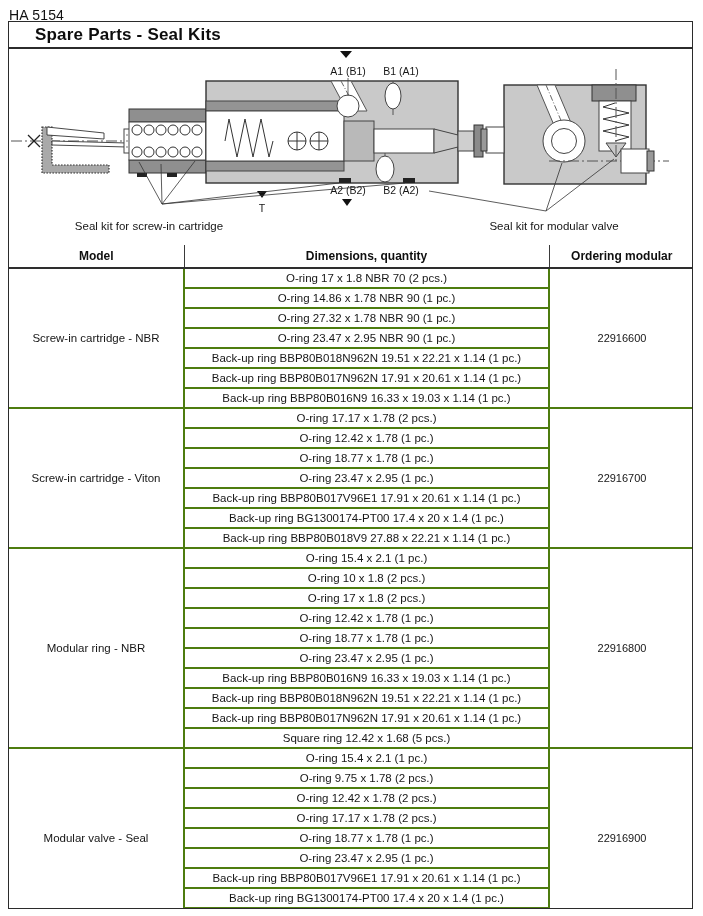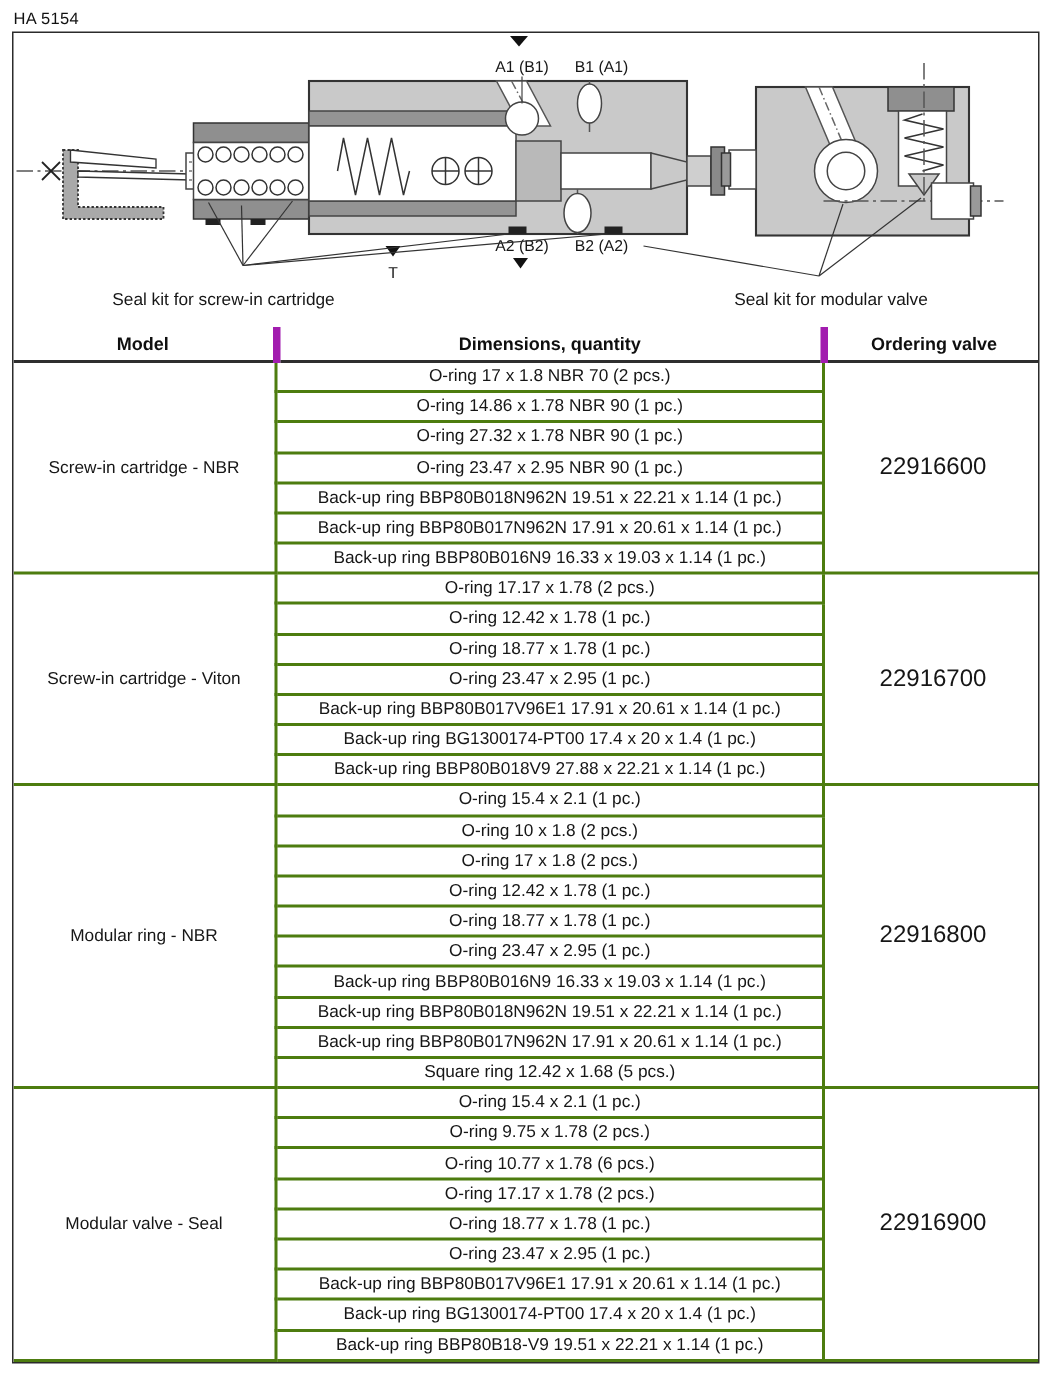--- a/index.html
+++ b/index.html
@@ -2,21 +2,21 @@
 <html><head>
 <meta charset="utf-8">
 <style>
   html,body{margin:0;padding:0;}
   body{
     width:703px;height:916px;background:#ffffff;position:relative;
     font-family:"Liberation Sans","DejaVu Sans",sans-serif;color:#1c1c1c;
     -webkit-font-smoothing:antialiased;
   }
   .doc-number{
-    position:absolute;left:9px;top:7px;font-size:11px;letter-spacing:.2px;color:#111;
+    position:absolute;left:9px;top:7px;font-size:14px;letter-spacing:.2px;color:#111;
   }
   .main-box{
     position:absolute;left:8px;top:21px;width:685px;height:888px;
     border:1.5px solid #2b2b2b;box-sizing:border-box;
     display:flex;flex-direction:column;background:#fff;
   }
   .title-bar{
     height:27px;flex:0 0 27px;border-bottom:2px solid #2b2b2b;box-sizing:border-box;
     display:flex;align-items:center;padding-left:26px;
   }
@@ -24,40 +24,43 @@
   .diagram-area{flex:0 0 196px;height:196px;position:relative;overflow:hidden;}
   .diagram-area svg{display:block;}
   .svg-label{font-family:"Liberation Sans","DejaVu Sans",sans-serif;font-size:10.5px;fill:#161616;}
   .svg-caption{font-family:"Liberation Sans","DejaVu Sans",sans-serif;font-size:11.5px;fill:#161616;}
   .table-wrap{flex:1 1 auto;overflow:hidden;}
   table.doc-table{
     width:100%;height:100%;border-collapse:collapse;table-layout:fixed;
   }
   .doc-table th{
     font-size:12px;font-weight:bold;text-align:center;vertical-align:middle;
-    height:22px;border-bottom:2px solid #2e2e2e;border-left:5px solid #a21caf;border-right:1px solid #3a3a3a;
+    height:22px;border-bottom:2px solid #2e2e2e;border-left:1px solid #a21caf;border-right:1px solid #3a3a3a;
     padding:0;color:#0f0f0f;
   }
   .doc-table th:first-child{border-left:none;}
   .doc-table th:last-child{border-right:none;}
   .doc-table td{
     font-size:11.5px;text-align:center;vertical-align:middle;padding:0 4px;
     border:2px solid #4d7c0f;color:#161616;height:18px;
     white-space:nowrap;overflow:hidden;
   }
   .doc-table td.model-cell{border-left:none;}
-  .doc-table td.order-cell{border-right:none;font-size:16px;}
+  .doc-table td.order-cell{border-right:none;font-size:11px;}
   .doc-table tr.group-start td{border-top:1.5px solid #2e2e2e;}
 </style>
 </head>
 <body>
 
 <div class="doc-number">HA 5154</div>
 
 <div class="main-box">
+  <div class="title-bar">
+    <span class="page-title">Spare Parts - Seal Kits</span>
+  </div>
 
   <div class="diagram-area">
     <svg width="685" height="196" viewBox="0 0 685 196">
 
       <path d="M2 92 H500" stroke="#555" stroke-width="1" stroke-dasharray="11 3 2 3" fill="none"></path>
 
       <g stroke="#222" stroke-width="1.2">
         <line x1="19" y1="86" x2="31" y2="98"></line>
           <line x1="19" y1="98" x2="31" y2="86"></line>
       </g>
@@ -182,21 +185,21 @@
     <table class="doc-table">
       <colgroup>
         <col style="width:175px">
           <col style="width:365px">
           <col style="width:145px">
       </colgroup>
       <thead>
         <tr>
           <th>Model</th>
           <th>Dimensions, quantity</th>
-          <th>Ordering valve</th>
+          <th>Ordering modular</th>
         </tr>
       </thead>
       <tbody>
           <tr>
             <td rowspan="7" class="model-cell">Screw-in cartridge - NBR</td>
             <td class="dim-cell">O-ring  17 x 1.8 NBR 70 (2 pcs.)</td>
             <td rowspan="7" class="order-cell">22916600</td>
           </tr>
           <tr>
             <td class="dim-cell">O-ring  14.86 x 1.78 NBR 90 (1 pc.)</td>
@@ -273,21 +276,21 @@
           </tr>
           <tr class="group-start">
             <td rowspan="9" class="model-cell">Modular valve - Seal</td>
             <td class="dim-cell">O-ring  15.4 x 2.1 (1 pc.)</td>
             <td rowspan="9" class="order-cell">22916900</td>
           </tr>
           <tr>
             <td class="dim-cell">O-ring  9.75 x 1.78 (2 pcs.)</td>
           </tr>
           <tr>
-            <td class="dim-cell">O-ring  10.77 x 1.78 (6 pcs.)</td>
+            <td class="dim-cell">O-ring  12.42 x 1.78 (2 pcs.)</td>
           </tr>
           <tr>
             <td class="dim-cell">O-ring  17.17 x 1.78 (2 pcs.)</td>
           </tr>
           <tr>
             <td class="dim-cell">O-ring  18.77 x 1.78 (1 pc.)</td>
           </tr>
           <tr>
             <td class="dim-cell">O-ring  23.47 x 2.95 (1 pc.)</td>
           </tr>

